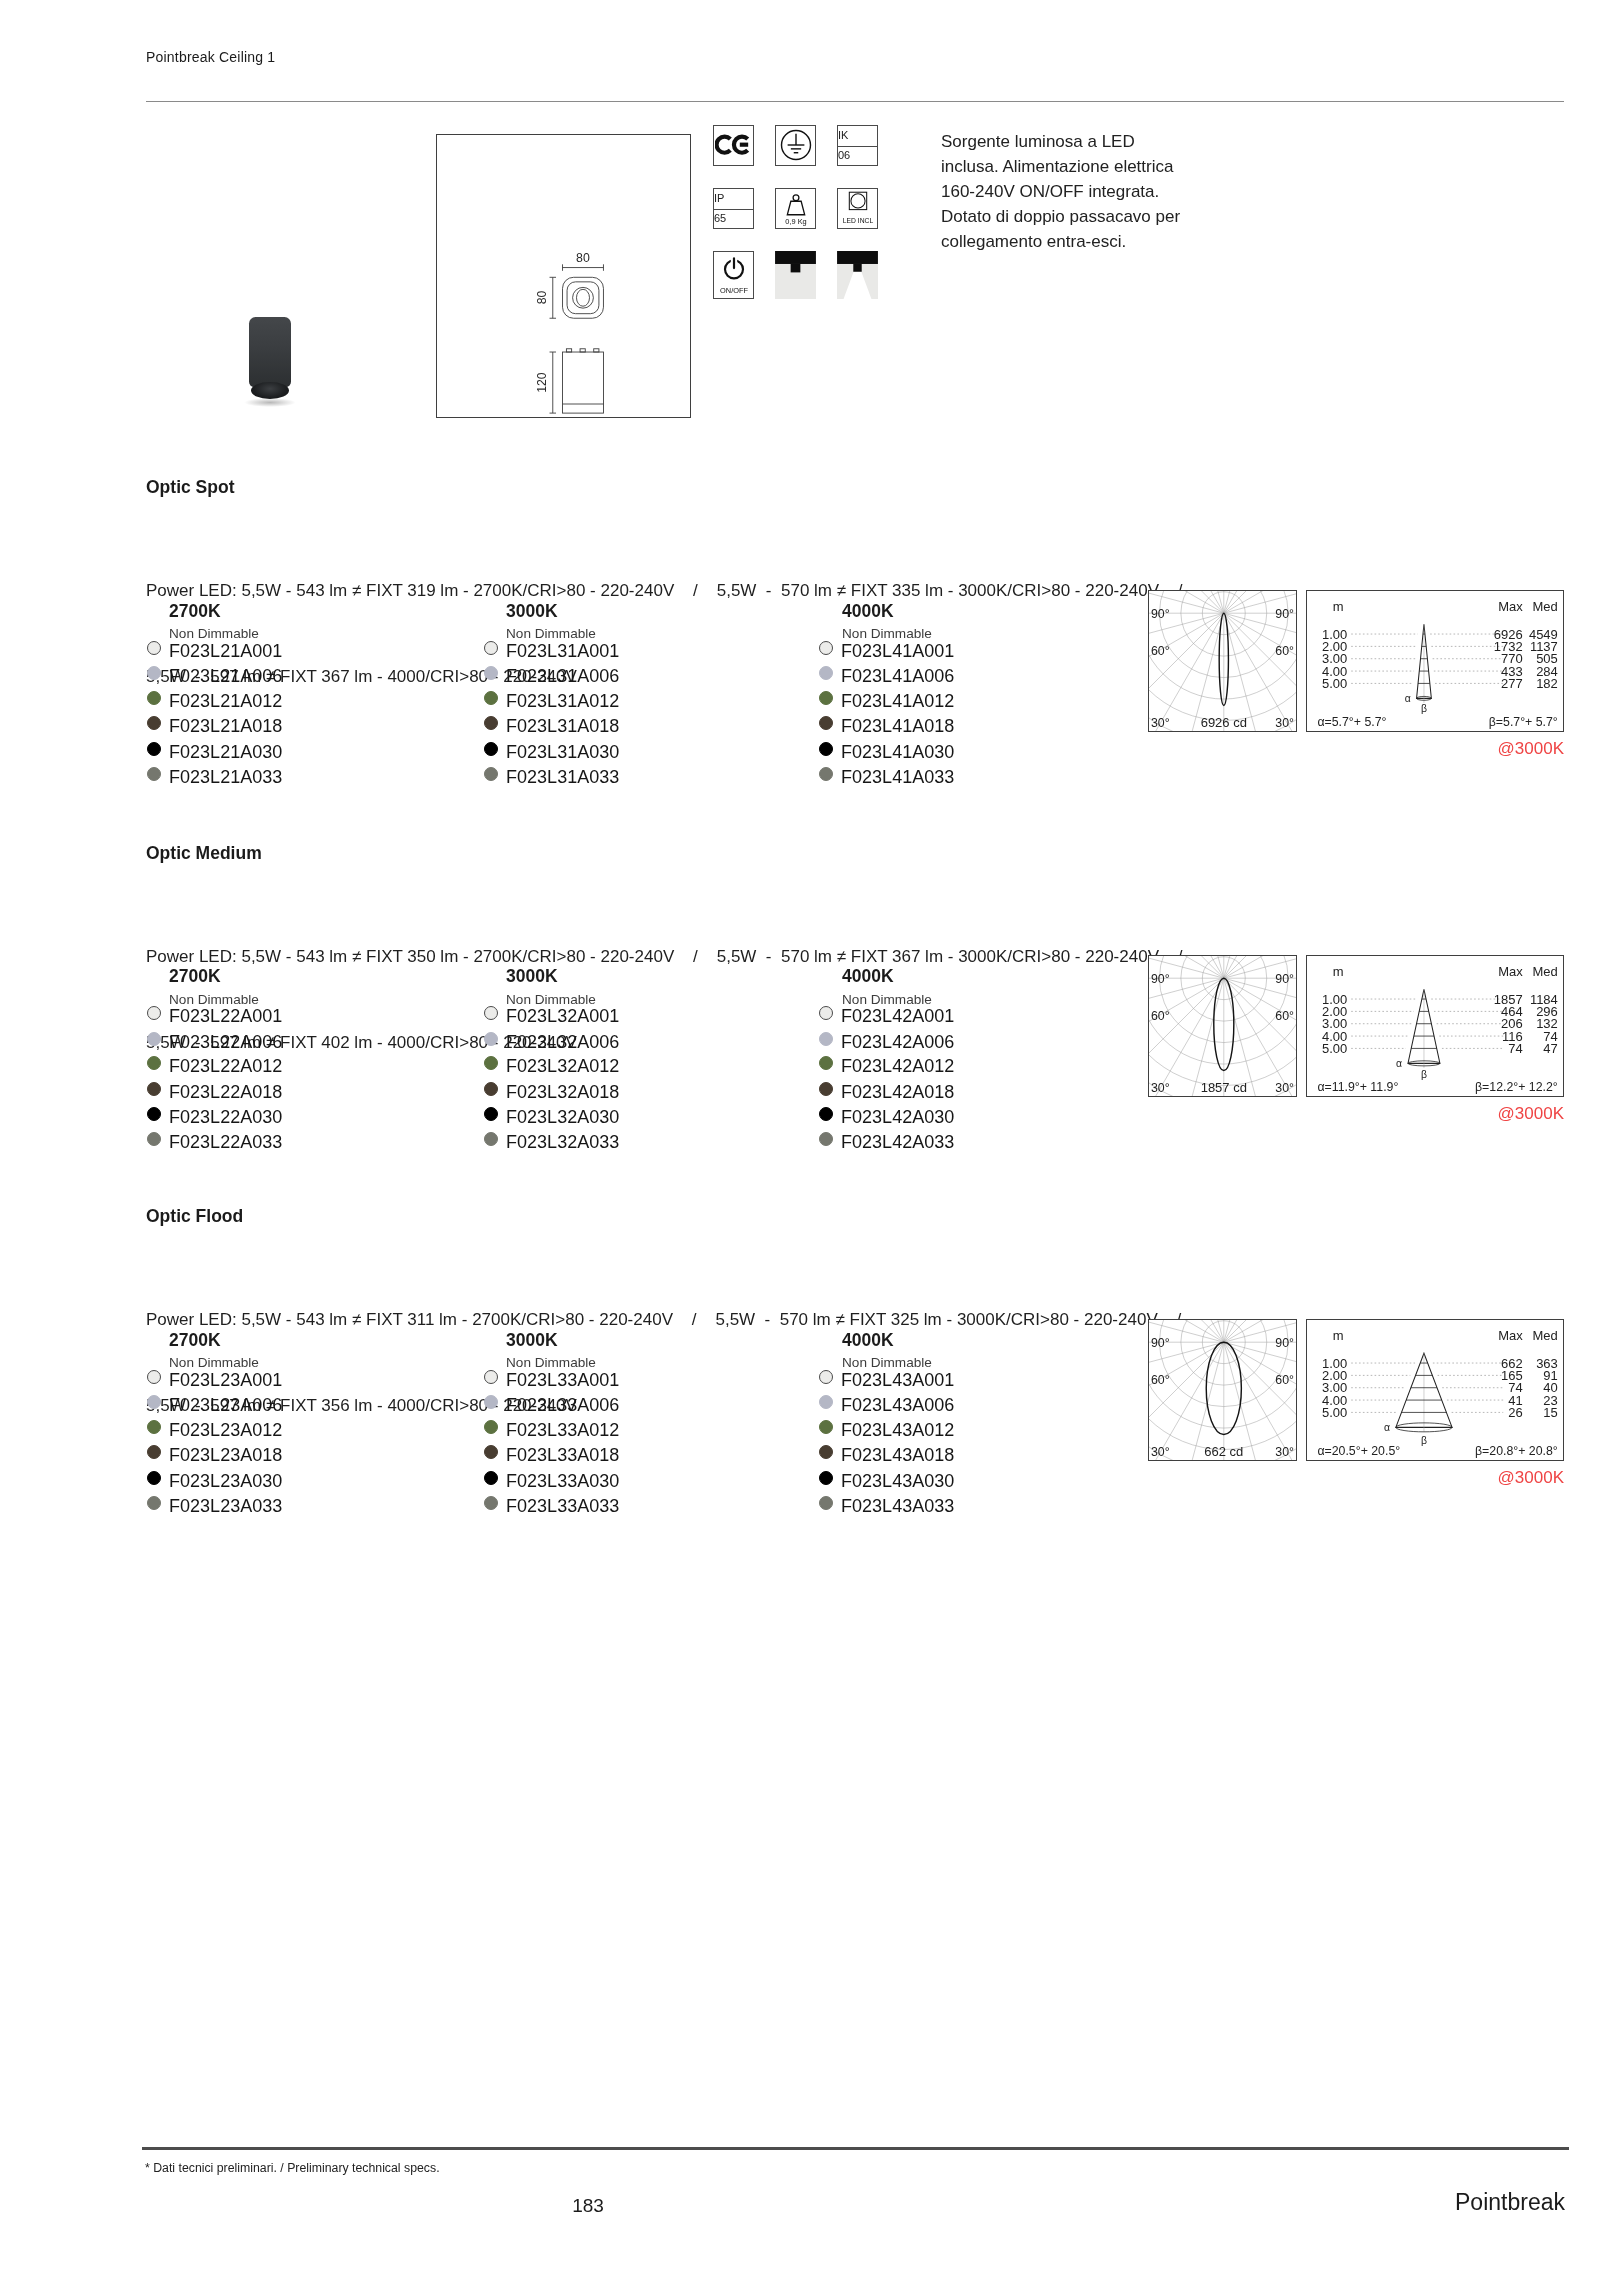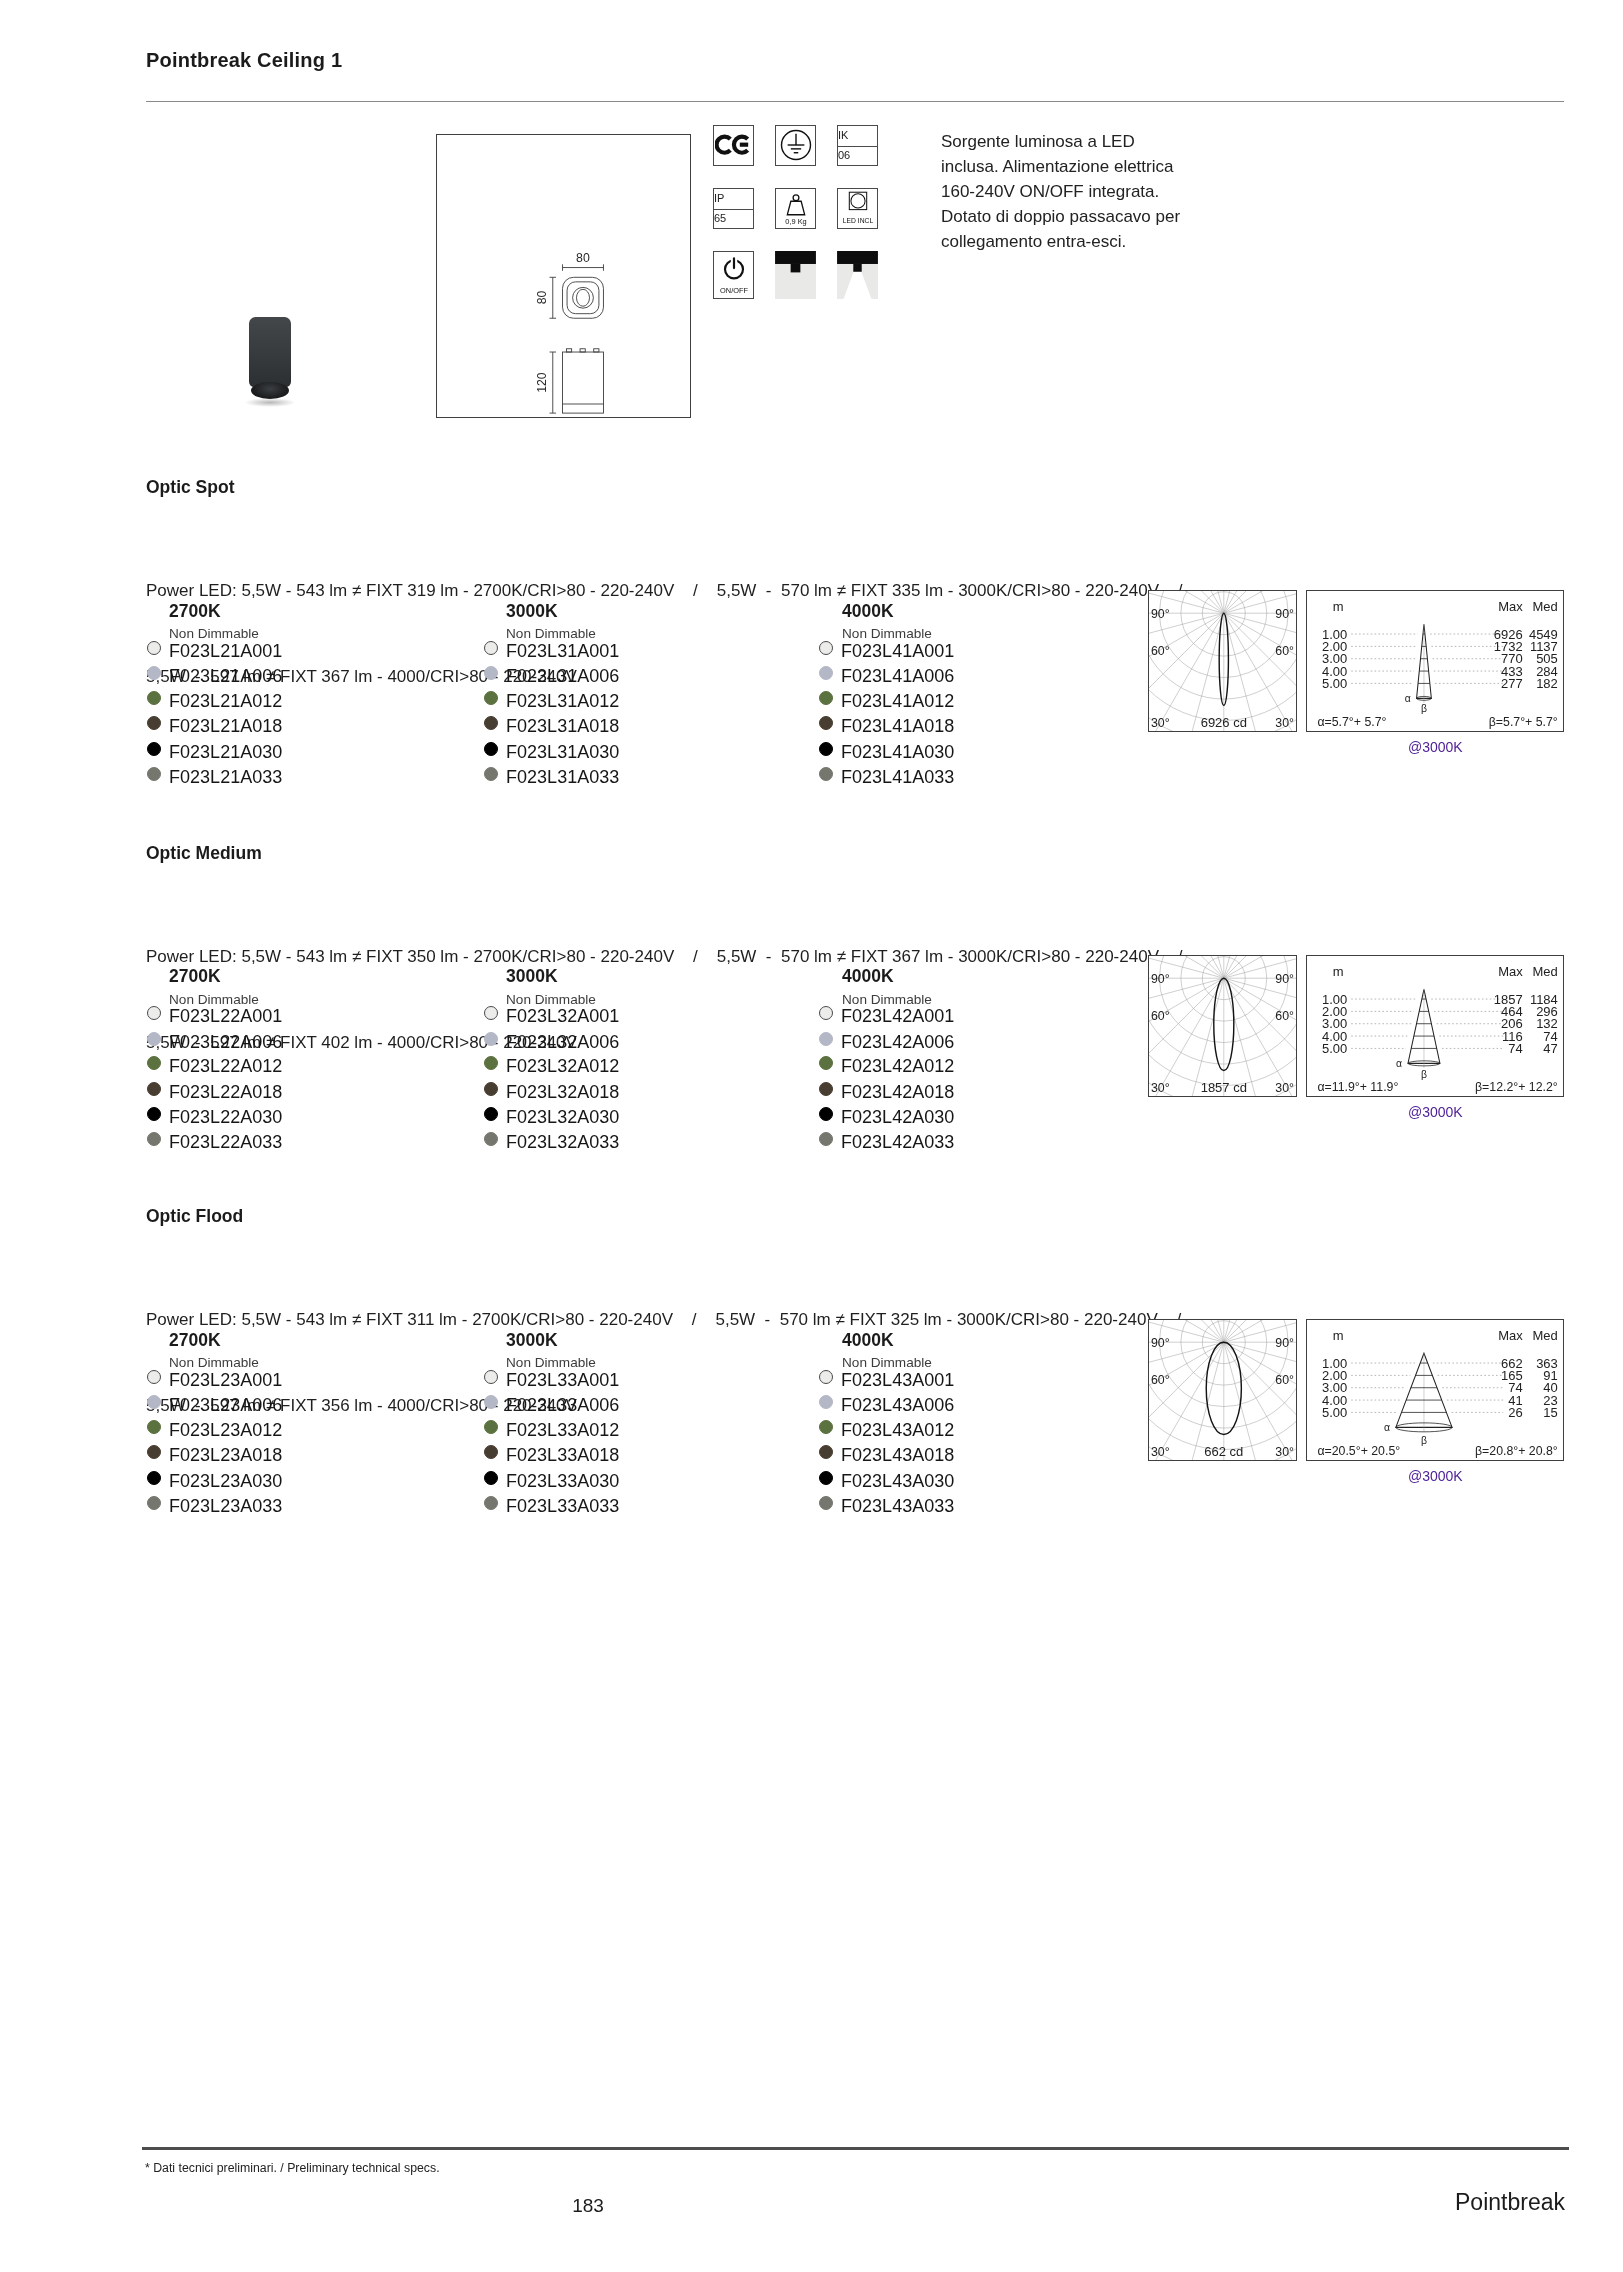--- a/index.html
+++ b/index.html
@@ -1,20 +1,20 @@
 <!DOCTYPE html>
 <html style="font-size:10.4px"><head>
 <meta charset="utf-8">
 <style>
   *{margin:0;padding:0;box-sizing:border-box}
   html,body{background:#ffffff}
   .page{position:relative;width:1623px;height:2273px;background:#fff;
         font-family:"Liberation Sans",sans-serif;color:#1b1b1b;overflow:hidden}
   .abs{position:absolute}
-  .page-title{left:146px;top:49px;font-size:20px;font-weight:bold;letter-spacing:0.2px}
+  .page-title{left:146px;top:49px;font-size:14px;font-weight:normal;letter-spacing:0.2px}
   .rule{left:146px;top:101px;width:1418px;height:1.3px;background:#8a8a8a}
   
   .photo{left:249px;top:317px;width:42px;height:70px;
          background:linear-gradient(180deg,#44474a 0%,#3a3d40 45%,#2c2f31 100%);
          border-radius:6.5px 6.5px 5.2px 5.2px}
   .photo .cap{position:absolute;left:1.9px;right:1.9px;bottom:-11.7px;height:17px;background:
          radial-gradient(ellipse at 50% 40%,#3c3f42 0%,#1c1e20 60%,#121314 100%);
          border-radius:50%}
   .photo .shadow{position:absolute;left:-5.2px;right:-5.2px;bottom:-19.5px;height:9px;
          background:radial-gradient(ellipse,rgba(0,0,0,.28),rgba(0,0,0,0) 70%);border-radius:50%}
@@ -30,21 +30,21 @@
   
   .sec-title{left:146px;font-size:17.5px;font-weight:bold}
   .power{left:146px;width:1364px;font-size:17px;line-height:28.6px;white-space:pre;color:#1f1f1f}
   .power b{font-weight:normal}
   .temp{font-size:17.5px;font-weight:bold}
   .dimlab{font-size:13.6px;color:#3c3c3c}
   .crow{display:flex;align-items:flex-start;height:22px}
   .dot{width:14.3px;height:14.3px;border-radius:50%;border:1.3px solid transparent;margin-right:7.8px;flex:none}
   .code{font-size:18px;color:#161616}
   .pbox{border:1.3px solid #3f3f3f;background:#fff}
-  .at3000{width:156px;text-align:left;font-size:14px;color:#4c1d95}
+  .at3000{width:156px;text-align:right;font-size:17px;color:#ef4444}
   svg text{font-family:"Liberation Sans",sans-serif}
   
   .frule{left:142px;top:2147px;width:1427px;height:3.2px;background:#4d4d4d}
   .footnote{left:145px;top:2161px;font-size:12.3px;color:#222}
   .pageno{left:523px;top:2195px;width:130px;text-align:center;font-size:19px;color:#1b1b1b}
   .brand{left:1305px;top:2189px;width:260px;text-align:right;font-size:23px;color:#1b1b1b}
 </style>
 </head>
 <body>
 

